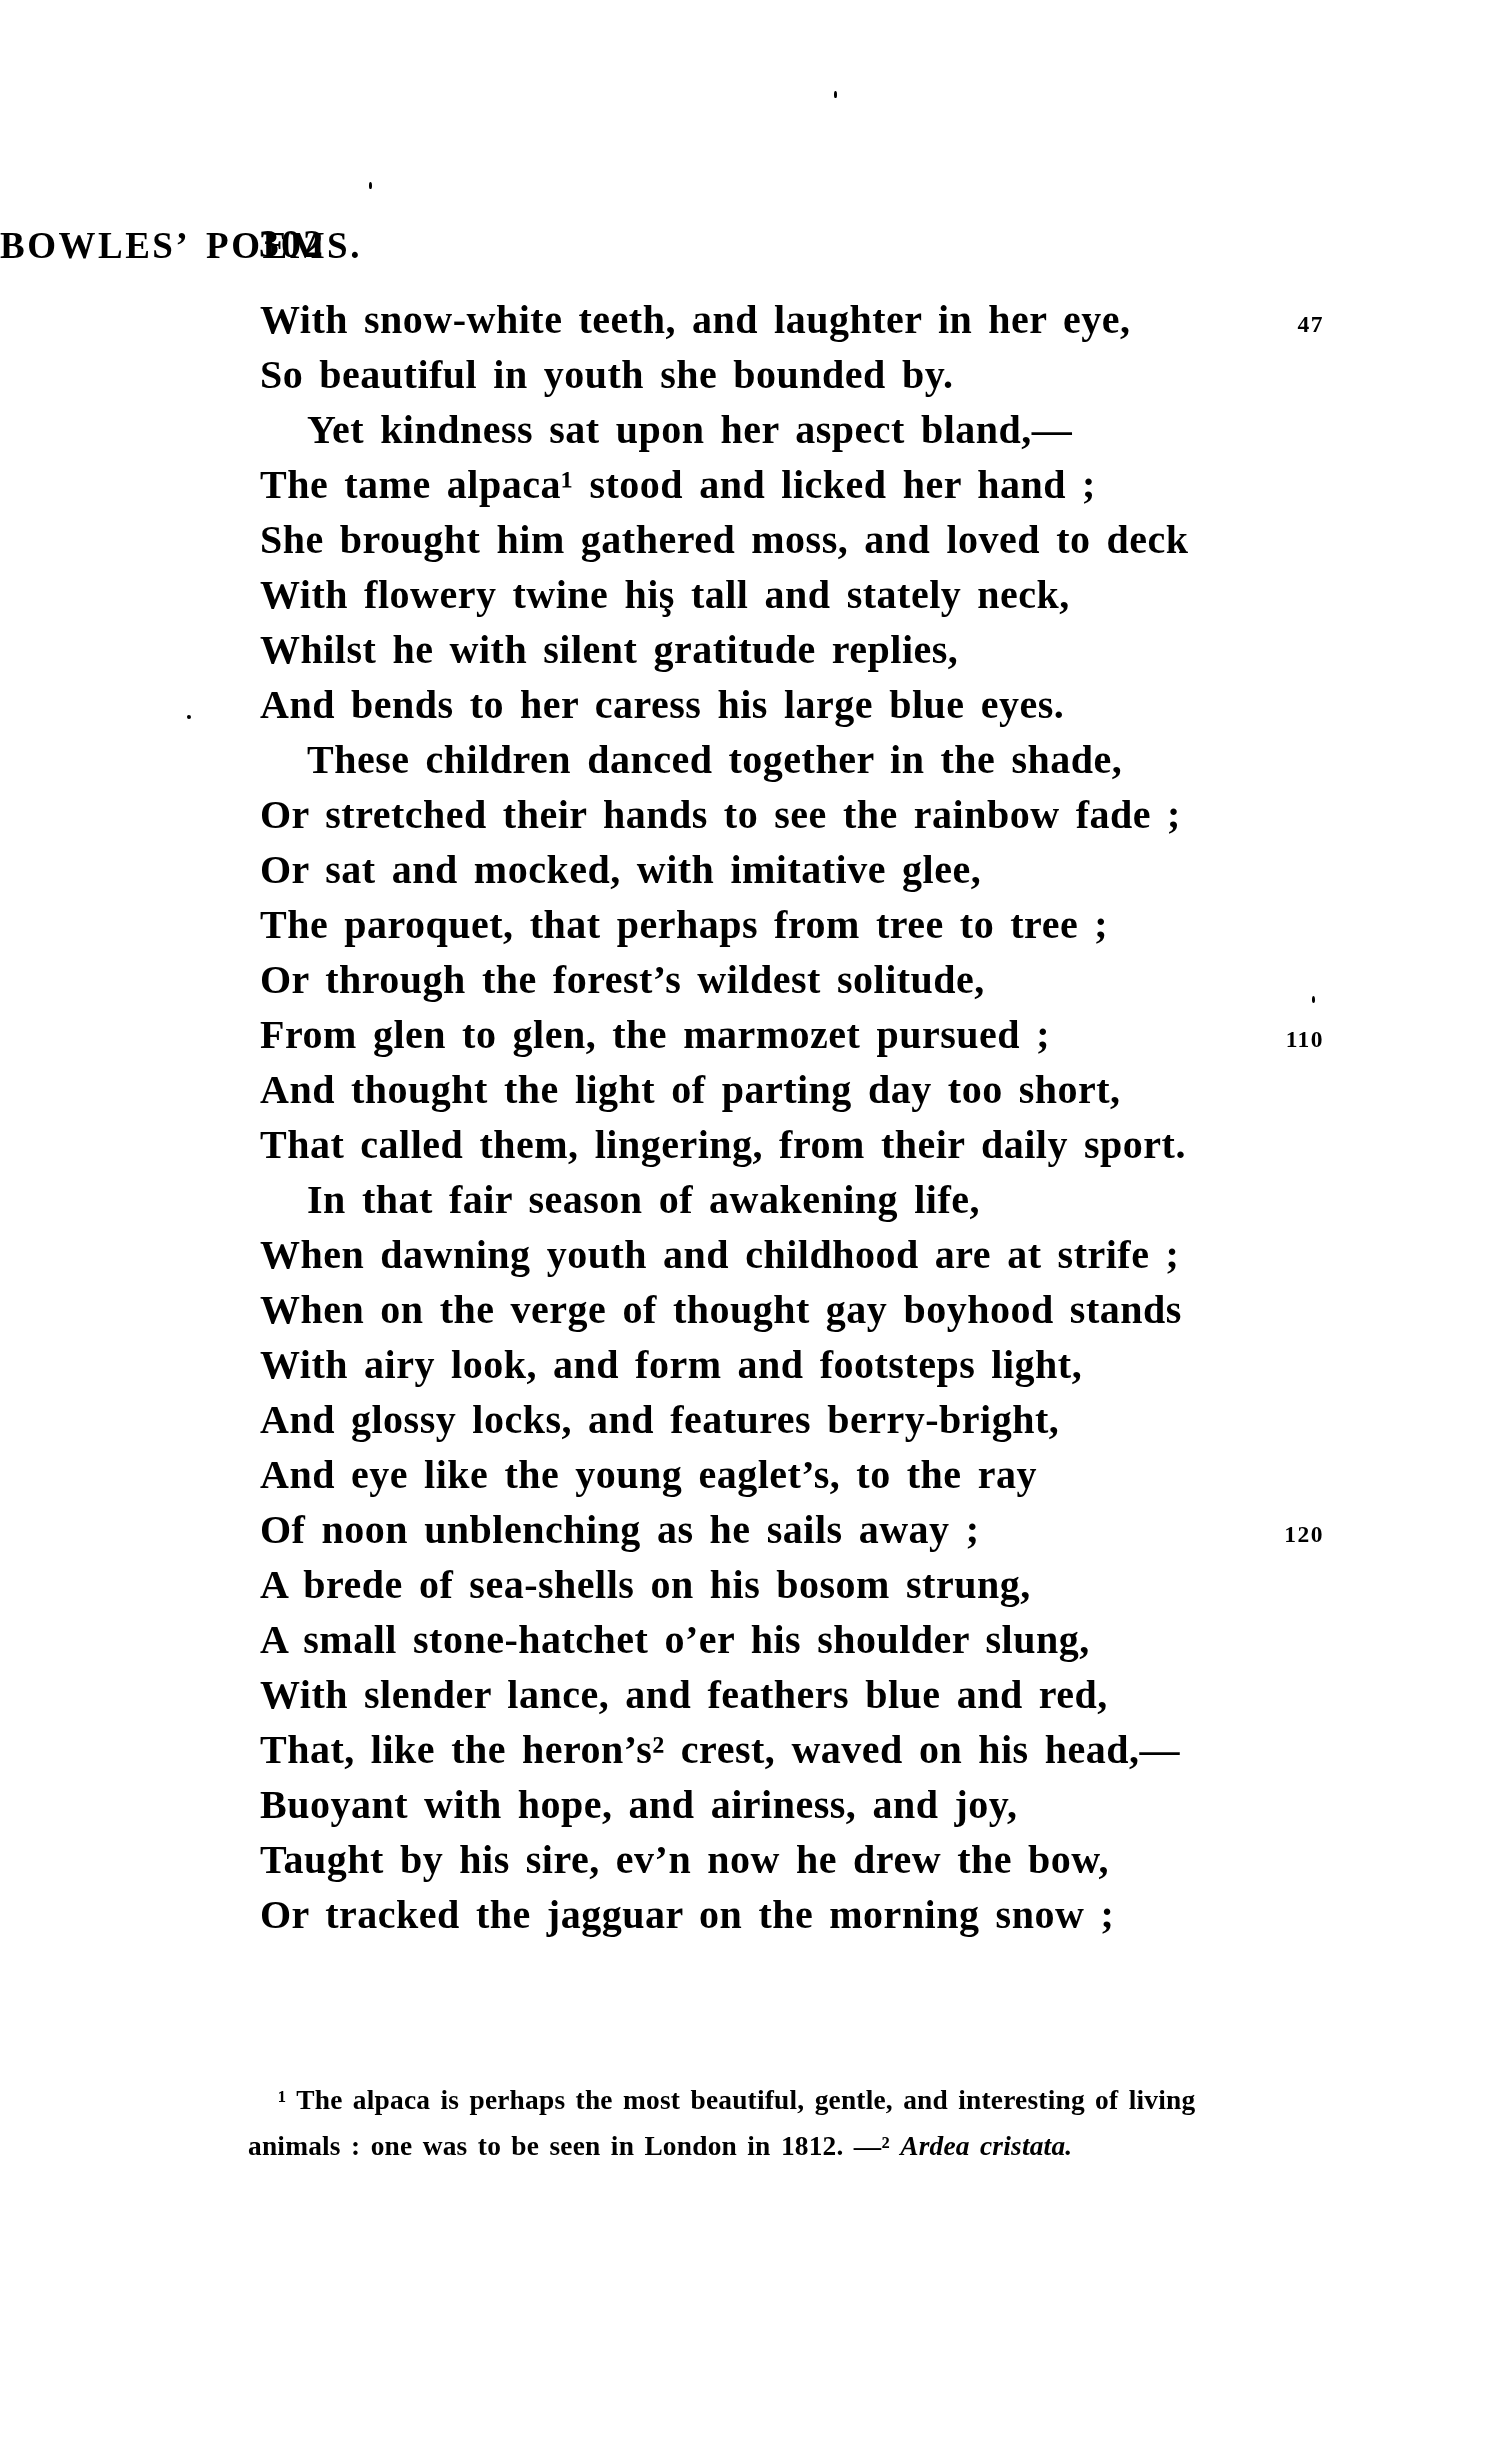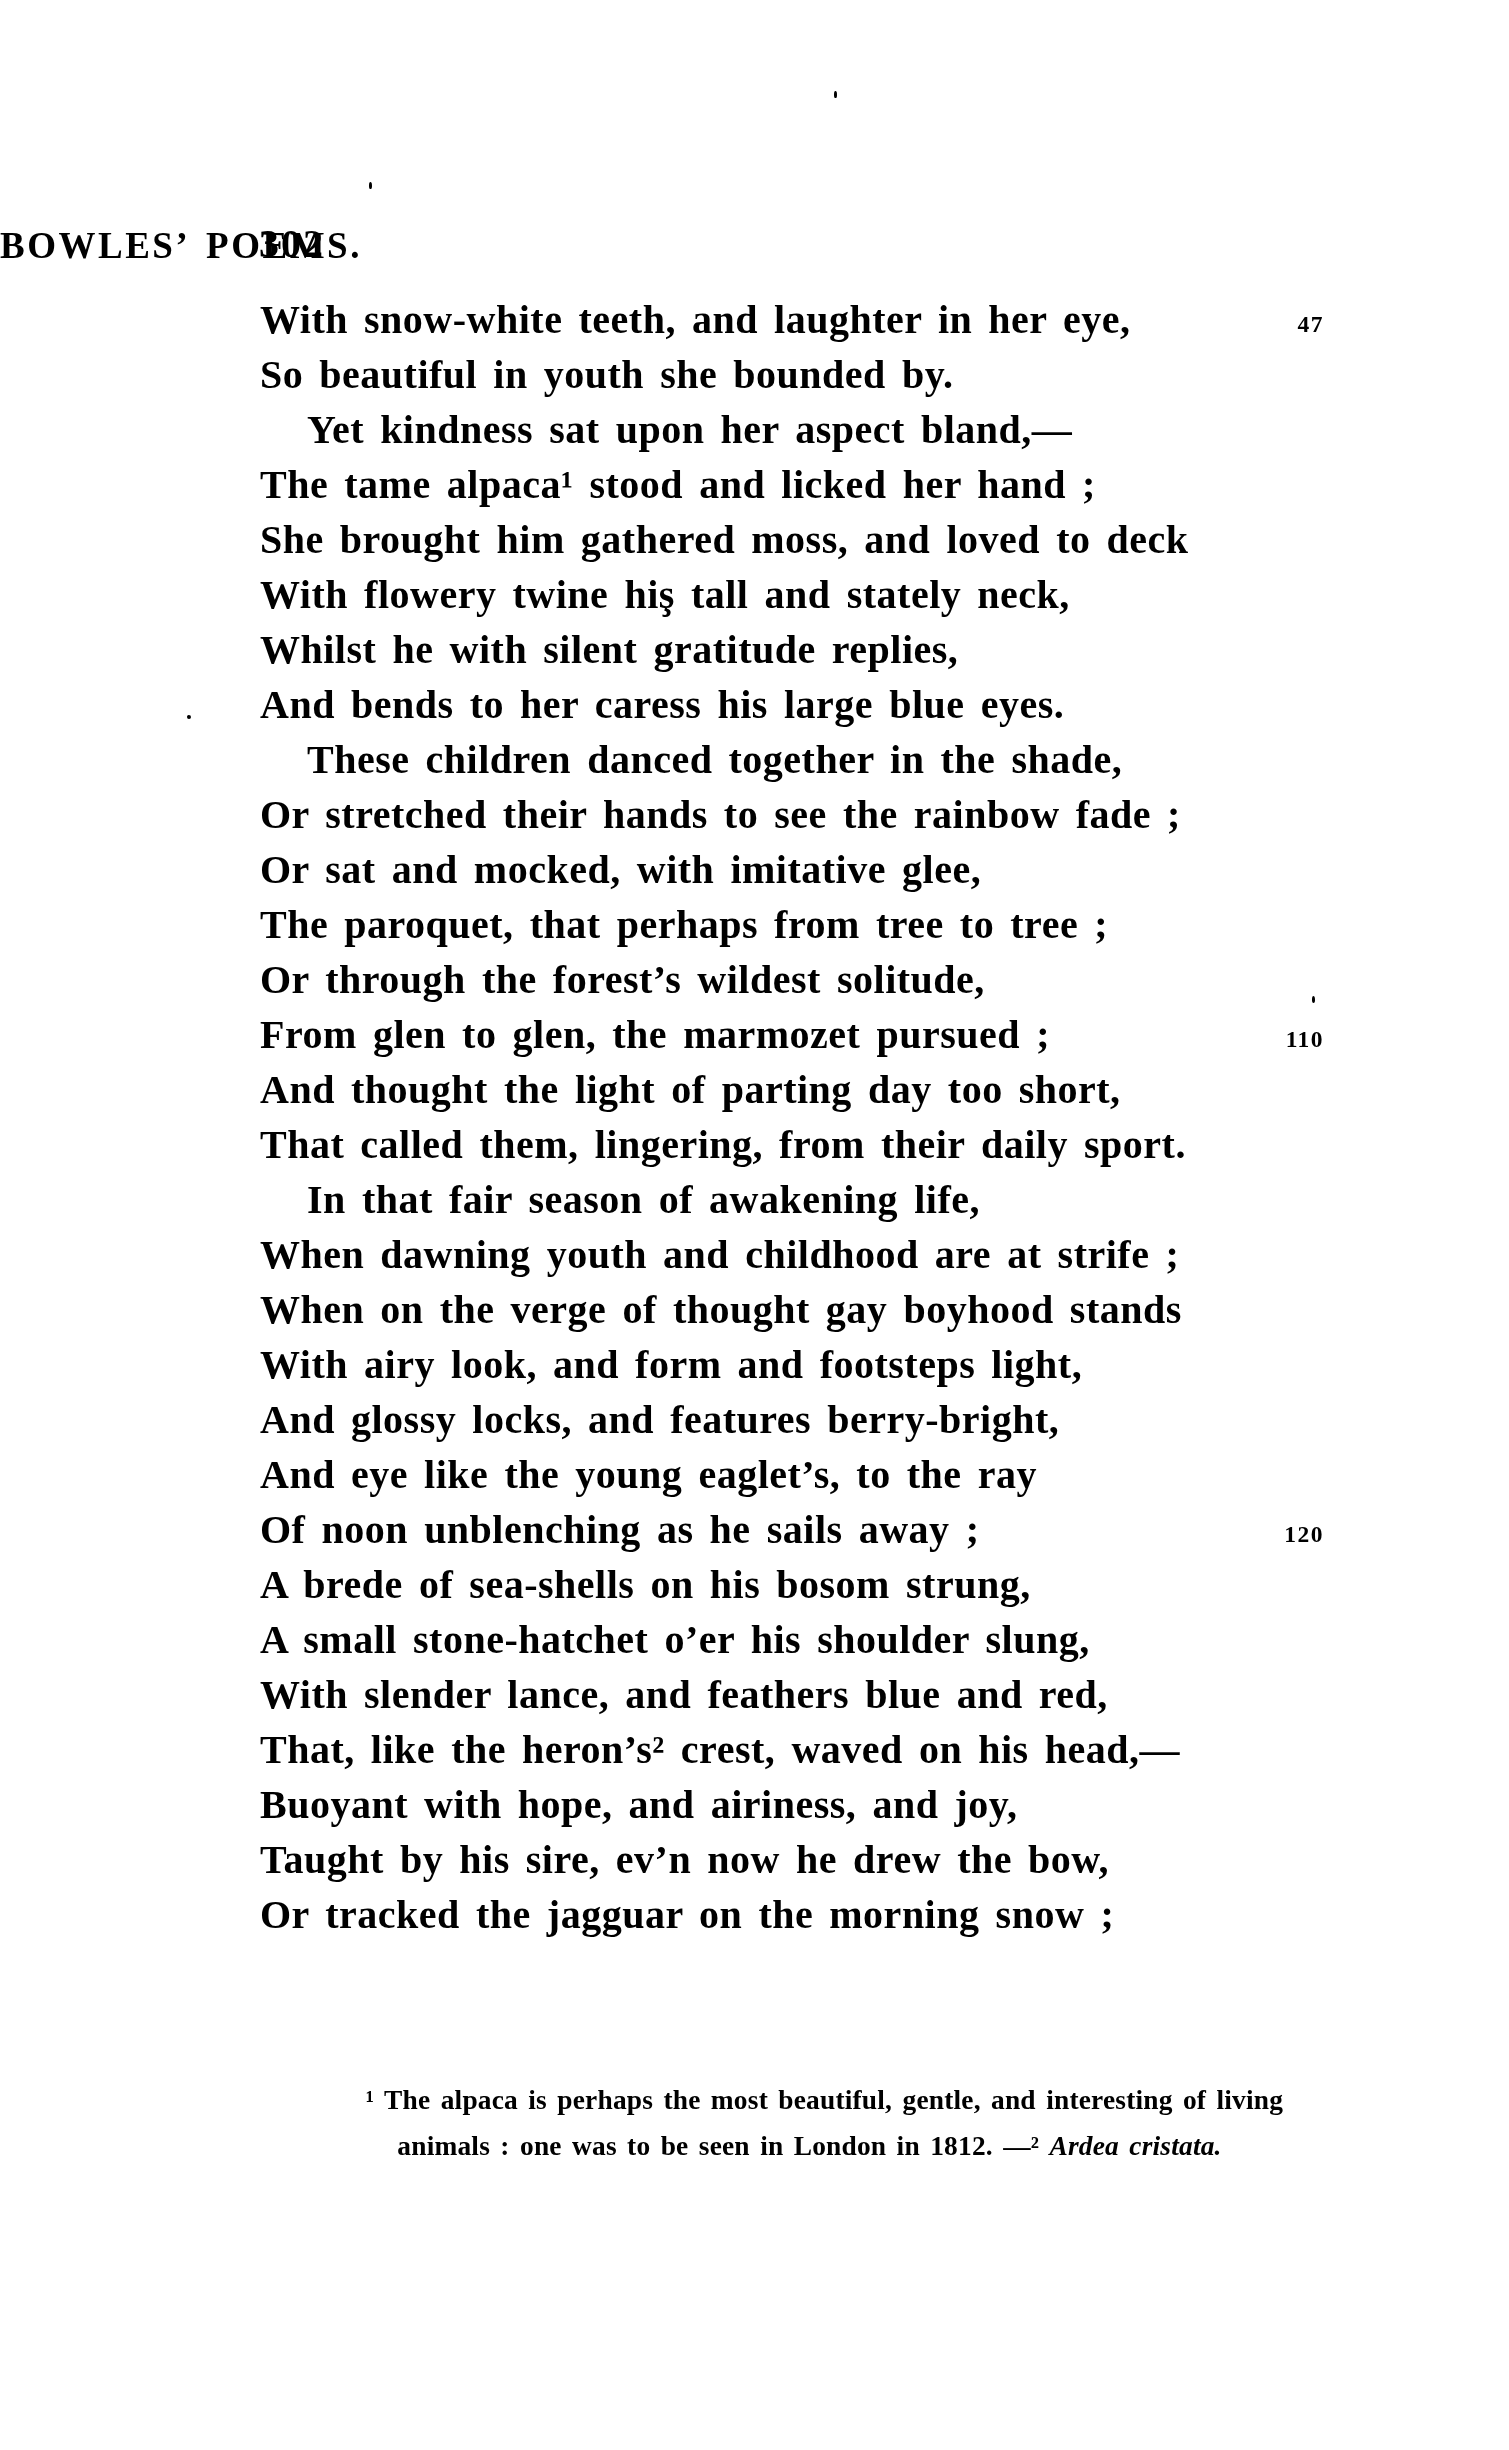--- a/index.html
+++ b/index.html
@@ -52,24 +52,23 @@
     position: absolute;
     right: 6.9px;
     top: 20.6px;
     line-height: 1;
     font-size: 23.5px;
     font-weight: 700;
     letter-spacing: 1.5px;
   }
   .footnote {
     position: absolute;
-    left: 263px;
+    left: 248px;
     top: 2077px;
     width: 1093px;
-    text-align: center;
   }
   .fn-line {
     height: 46px;
     line-height: 46px;
     font-size: 27.4px;
     font-weight: 700;
     letter-spacing: 0.2px;
     word-spacing: 0.12em;
     white-space: nowrap;
   }

